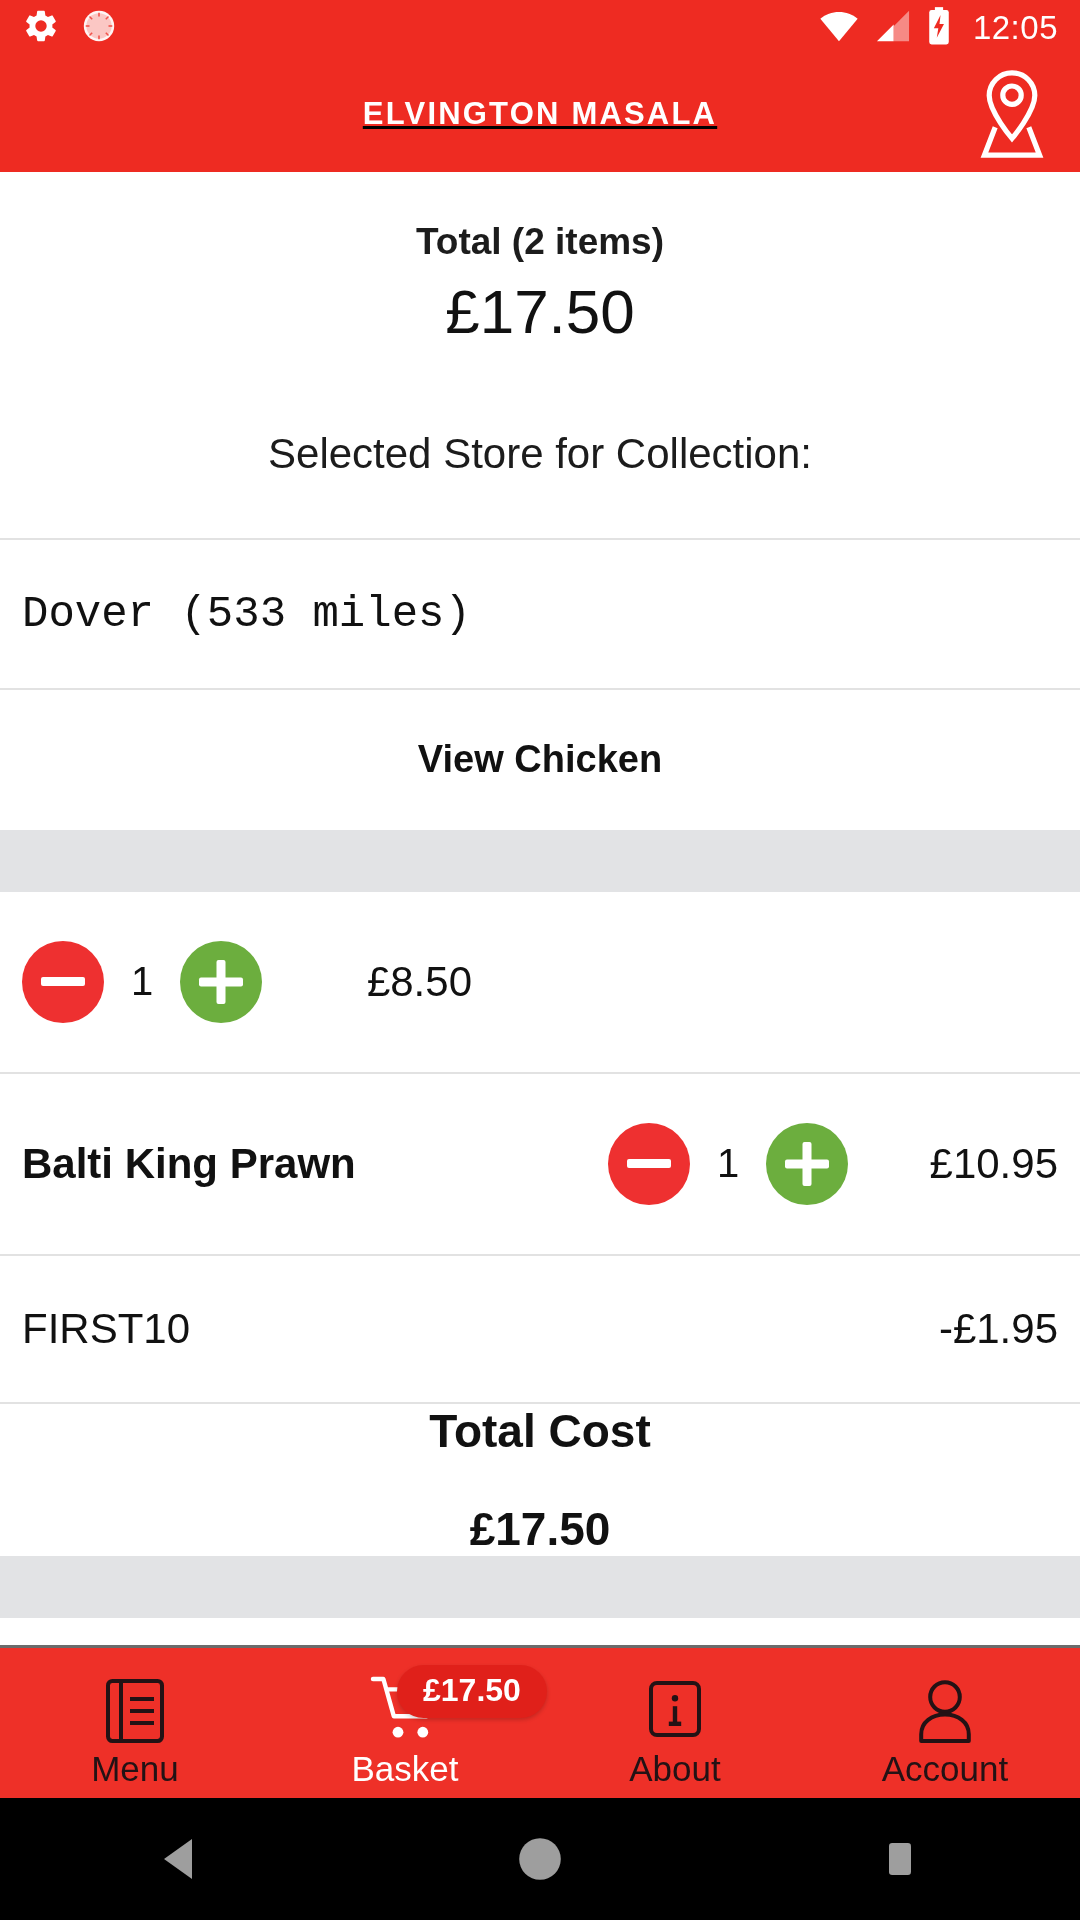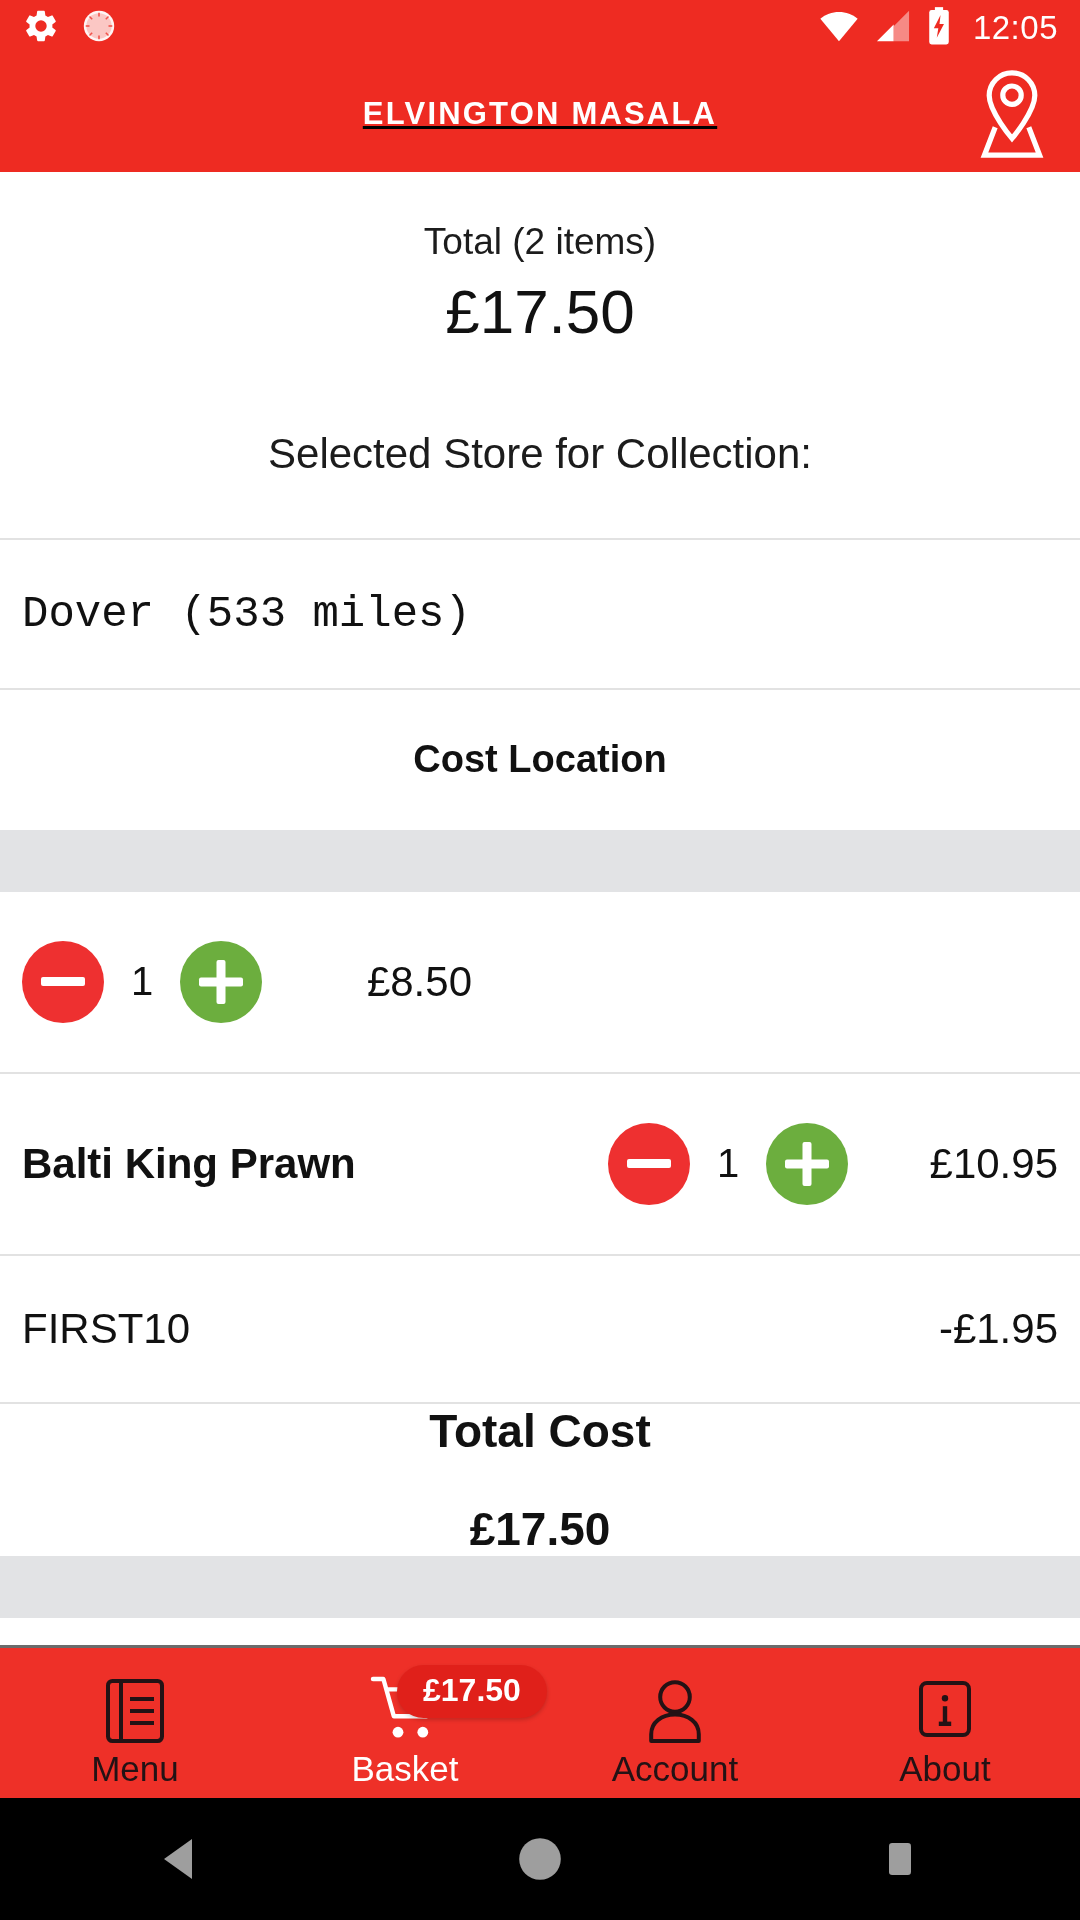--- a/index.html
+++ b/index.html
@@ -43,21 +43,21 @@
   
   .content {
     position:absolute; top:172px; left:0; width:1080px; height:1473px;
     background:#ffffff;
   }
 
   .total-block {
     padding-top:48px; padding-bottom:14px; text-align:center;
   }
   .total-label {
-    font-size:37px; color:#1c1c1c; font-weight:400; line-height:1.2;
+    font-size:37px; color:#1c1c1c; font-weight:700; line-height:1.2;
   }
   .total-value {
     font-size:62px; color:#111111; font-weight:400; margin-top:12px; line-height:1.15;
   }
 
   .collection-label {
     text-align:center; font-size:42px; color:#1c1c1c; font-weight:400;
     padding:68px 0 60px 0;
   }
 
@@ -230,21 +230,21 @@
 
     <div class="hr"></div>
 
     <div class="store-row">
       <div class="store-name">Dover (533 miles)</div>
     </div>
 
     <div class="hr"></div>
 
     <div class="viewloc-row">
-      <div class="viewloc-text">Cost Location</div>
+      <div class="viewloc-text">View Chicken</div>
     </div>
 
     <div class="grey-band"></div>
 
     <div class="item-row">
       <div class="qty-group">
         <div class="circle-btn btn-minus">
           <span class="glyph-h"></span>
         </div>
         <div class="qty-num">1</div>
@@ -317,37 +317,37 @@
           <circle cx="26.4" cy="29.6" r="2.7" fill="#ffffff"></circle>
         </svg>
         <div class="badge">£17.50</div>
       </div>
       <div class="nav-label nav-light">Basket</div>
     </div>
 
     <div class="navitem">
       <div class="nav-icon">
         <svg width="62" height="68" viewBox="0 0 31 34">
-          <circle cx="15.5" cy="10" r="7.4" fill="none" stroke="#231215" stroke-width="2"></circle>
-          <path d="M3.6 32v-3.4c0-6.1 5.3-9.8 11.9-9.8s11.9 3.7 11.9 9.8V32z" fill="none" stroke="#231215" stroke-width="2" stroke-linejoin="round"></path>
-        </svg>
-      </div>
-      <div class="nav-label nav-dark">Account</div>
-    </div>
-
-    <div class="navitem">
-      <div class="nav-icon">
-        <svg width="62" height="68" viewBox="0 0 31 34">
           <rect x="3.5" y="3" width="24" height="26" rx="3" fill="none" stroke="#231215" stroke-width="2"></rect>
           <circle cx="15.5" cy="10.6" r="1.6" fill="#231215"></circle>
           <line x1="15.5" y1="14.6" x2="15.5" y2="23.4" stroke="#231215" stroke-width="2.2"></line>
           <line x1="12.4" y1="23.4" x2="18.6" y2="23.4" stroke="#231215" stroke-width="2.2"></line>
         </svg>
       </div>
       <div class="nav-label nav-dark">About</div>
+    </div>
+
+    <div class="navitem">
+      <div class="nav-icon">
+        <svg width="62" height="68" viewBox="0 0 31 34">
+          <circle cx="15.5" cy="10" r="7.4" fill="none" stroke="#231215" stroke-width="2"></circle>
+          <path d="M3.6 32v-3.4c0-6.1 5.3-9.8 11.9-9.8s11.9 3.7 11.9 9.8V32z" fill="none" stroke="#231215" stroke-width="2" stroke-linejoin="round"></path>
+        </svg>
+      </div>
+      <div class="nav-label nav-dark">Account</div>
     </div>
   </div>
 
   <div class="sysnav">
     <div class="sys-btn">
       <svg width="44" height="48" viewBox="0 0 22 24">
           <path d="M17 2 3 12l14 10z" fill="#9e9e9e"></path>
         </svg>
     </div>
     <div class="sys-btn">

